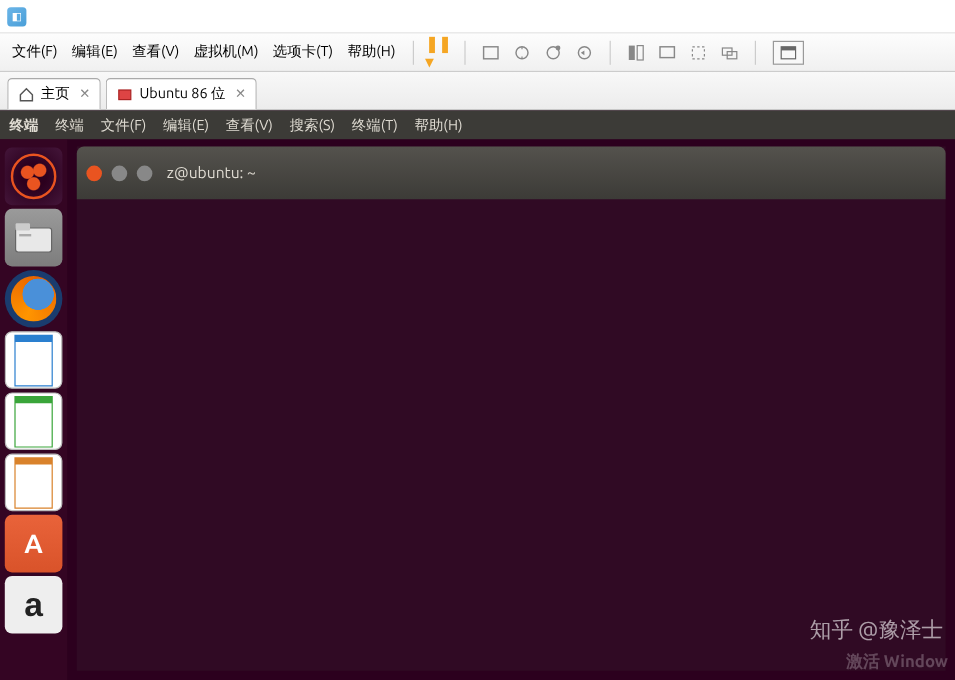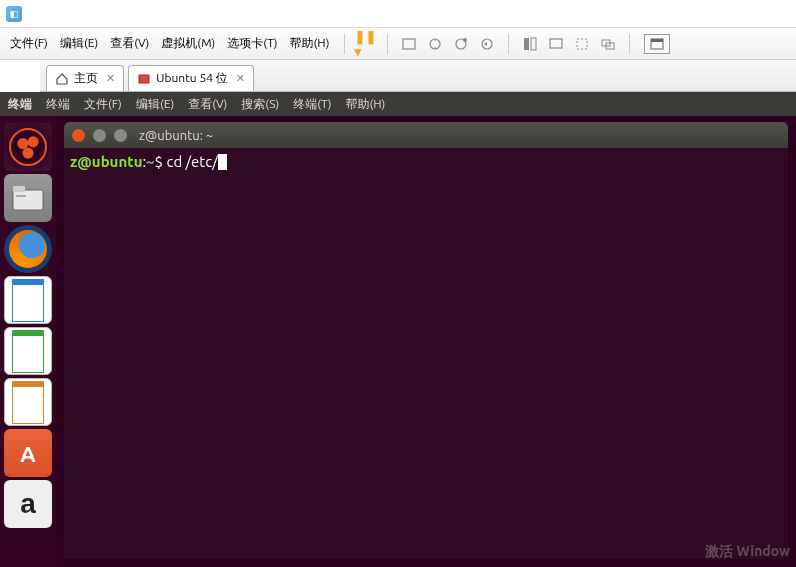--- a/index.html
+++ b/index.html
@@ -12,21 +12,21 @@
 
 .menubar { height: 32px; background: linear-gradient(#fdfdfd,#f0f0f0); border-bottom: 1px solid #ccc; display: flex; align-items: center; padding: 0 4px; font-size: 12px; }
 .menuitem { padding: 4px 6px; cursor: default; }
 .toolbar-sep { width: 1px; height: 20px; background: #ccc; margin: 0 8px; }
 .toolbtn { width: 22px; height: 22px; margin: 0 2px; display: flex; align-items: center; justify-content: center; color: #666; }
 .toolbtn svg { width: 16px; height: 16px; }
 .pause-btn { color: #f5a623; font-weight: bold; font-size: 13px; }
 .fullscreen-box { width: 26px; height: 20px; border: 1px solid #999; background: #f8f8f8; margin-left: 6px; display:flex; align-items:center; justify-content:center;}
 
 
-.tabbar { height: 32px; background: linear-gradient(#f8f8f8,#ececec); border-bottom: 1px solid #bbb; display: flex; align-items: flex-end; padding-left: 6px; margin-left: 40px; }
+.tabbar { height: 32px; background: linear-gradient(#f8f8f8,#ececec); border-bottom: 1px solid #bbb; display: flex; align-items: flex-end; padding-left: 6px; }
 .tab { height: 26px; background: #fff; border: 1px solid #aaa; border-bottom: none; border-radius: 4px 4px 0 0; display: flex; align-items: center; padding: 0 8px; margin-right: 4px; font-size: 12px; }
 .tab .close { margin-left: 8px; color: #888; font-size: 11px; }
 .tab-icon { width: 14px; height: 14px; margin-right: 5px; display: flex; align-items:center; justify-content:center; }
 
 
 .guest { position: relative; width: 100%; height: calc(567px - 28px - 32px - 32px); background: #2c001e; }
 .ubuntu-menubar { height: 24px; background: #3c3b37; color: #dfdbd2; display: flex; align-items: center; padding: 0 8px; font-size: 12px; }
 .ubuntu-menubar .uitem { margin-right: 14px; }
 
 
@@ -44,21 +44,21 @@
 .licon.calc::after { content:""; width:30px; height:36px; background:#fff; border:1px solid #3aa53a; border-top:6px solid #3aa53a; }
 .licon.impress { background: #fff; border:1px solid #bbb; }
 .licon.impress::after { content:""; width:30px; height:36px; background:#fff; border:1px solid #d9822b; border-top:6px solid #d9822b; }
 .licon.software { background: linear-gradient(#e9633a,#d9532a); }
 .licon.software::after { content:"A"; color:#fff; font-size:22px; font-weight:bold; }
 .licon.amazon { background: #eee; }
 .licon.amazon::after { content:"a"; color:#222; font-size:28px; font-weight:bold; font-family: Arial; }
 
 
 .termwin { position: absolute; left: 64px; top: 30px; right: 8px; bottom: 8px; background: #300a24; }
-.termtitle { height: 26px; background: linear-gradient(#54524d,#3c3b37); display: flex; align-items: center; padding: 0 8px; color: #dfdbd2; font-size: 13px; border-radius: 6px 6px 0 0; }
+.termtitle { height: 44px; background: linear-gradient(#54524d,#3c3b37); display: flex; align-items: center; padding: 0 8px; color: #dfdbd2; font-size: 13px; border-radius: 6px 6px 0 0; }
 .wbtns { display: flex; gap: 8px; margin-right: 12px; }
 .wbtn { width: 13px; height: 13px; border-radius: 50%; }
 .wbtn.cl { background: #e95420; }
 .wbtn.mn { background: #888; }
 .wbtn.mx { background: #888; }
 .termbody { padding: 4px 6px; font-family: "Ubuntu Mono", "Consolas", monospace; font-size: 15px; line-height: 1.3; color: #fff; }
 .prompt-user { color: #8ae234; font-weight: bold; }
 .prompt-path { color: #729fcf; font-weight: bold; }
 .cursor { display: inline-block; width: 9px; height: 16px; background: #fff; vertical-align: text-bottom; }
 
@@ -147,21 +147,21 @@
       </span>
     <span>主页</span>
     <span class="close">✕</span>
   </div>
   <div class="tab">
     <span class="tab-icon">
         <svg viewBox="0 0 14 14">
           <rect x="2" y="3" width="10" height="8" fill="#d44" stroke="#a22"></rect>
         </svg>
       </span>
-    <span>Ubuntu 54 位</span>
+    <span>Ubuntu 86 位</span>
     <span class="close">✕</span>
   </div>
 </div>
 
 <div class="guest">
   <div class="ubuntu-menubar">
     <span class="uitem" style="font-weight:bold">终端</span>
     <span class="uitem">终端</span>
     <span class="uitem">文件(F)</span>
     <span class="uitem">编辑(E)</span>
@@ -190,19 +190,17 @@
 
   <div class="termwin">
     <div class="termtitle">
       <div class="wbtns">
         <span class="wbtn cl"></span>
         <span class="wbtn mn"></span>
         <span class="wbtn mx"></span>
       </div>
       <span>z@ubuntu: ~</span>
     </div>
-    <div class="termbody">
-      <span class="prompt-user">z@ubuntu</span><span style="color:#fff">:</span><span class="prompt-path">~</span><span style="color:#fff">$ </span><span style="color:#fff">cd /etc/</span><span class="cursor"></span>
-    </div>
-  </div>
-
+  </div>
+
+  <div class="watermark">知乎 @豫泽士</div>
   <div class="watermark2">激活 Window</div>
 </div>
 
 </body></html>

